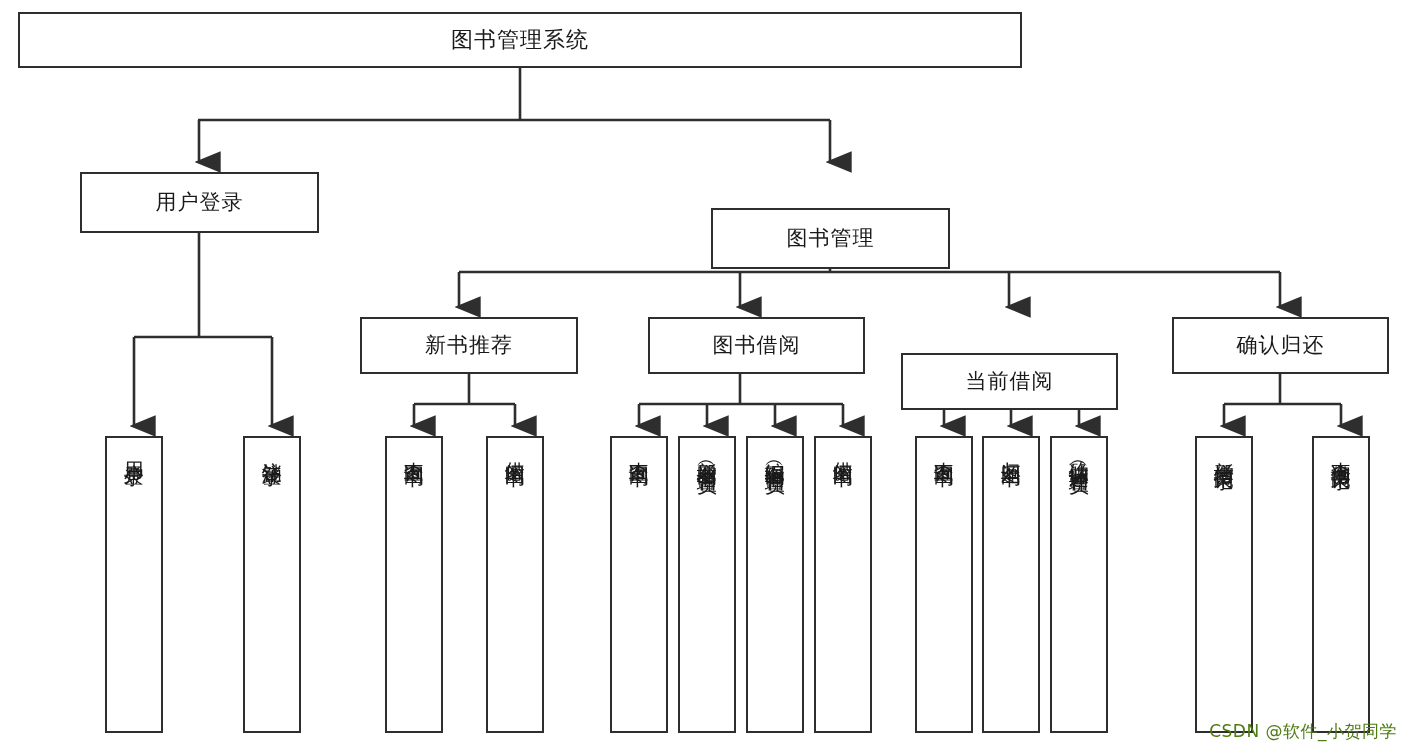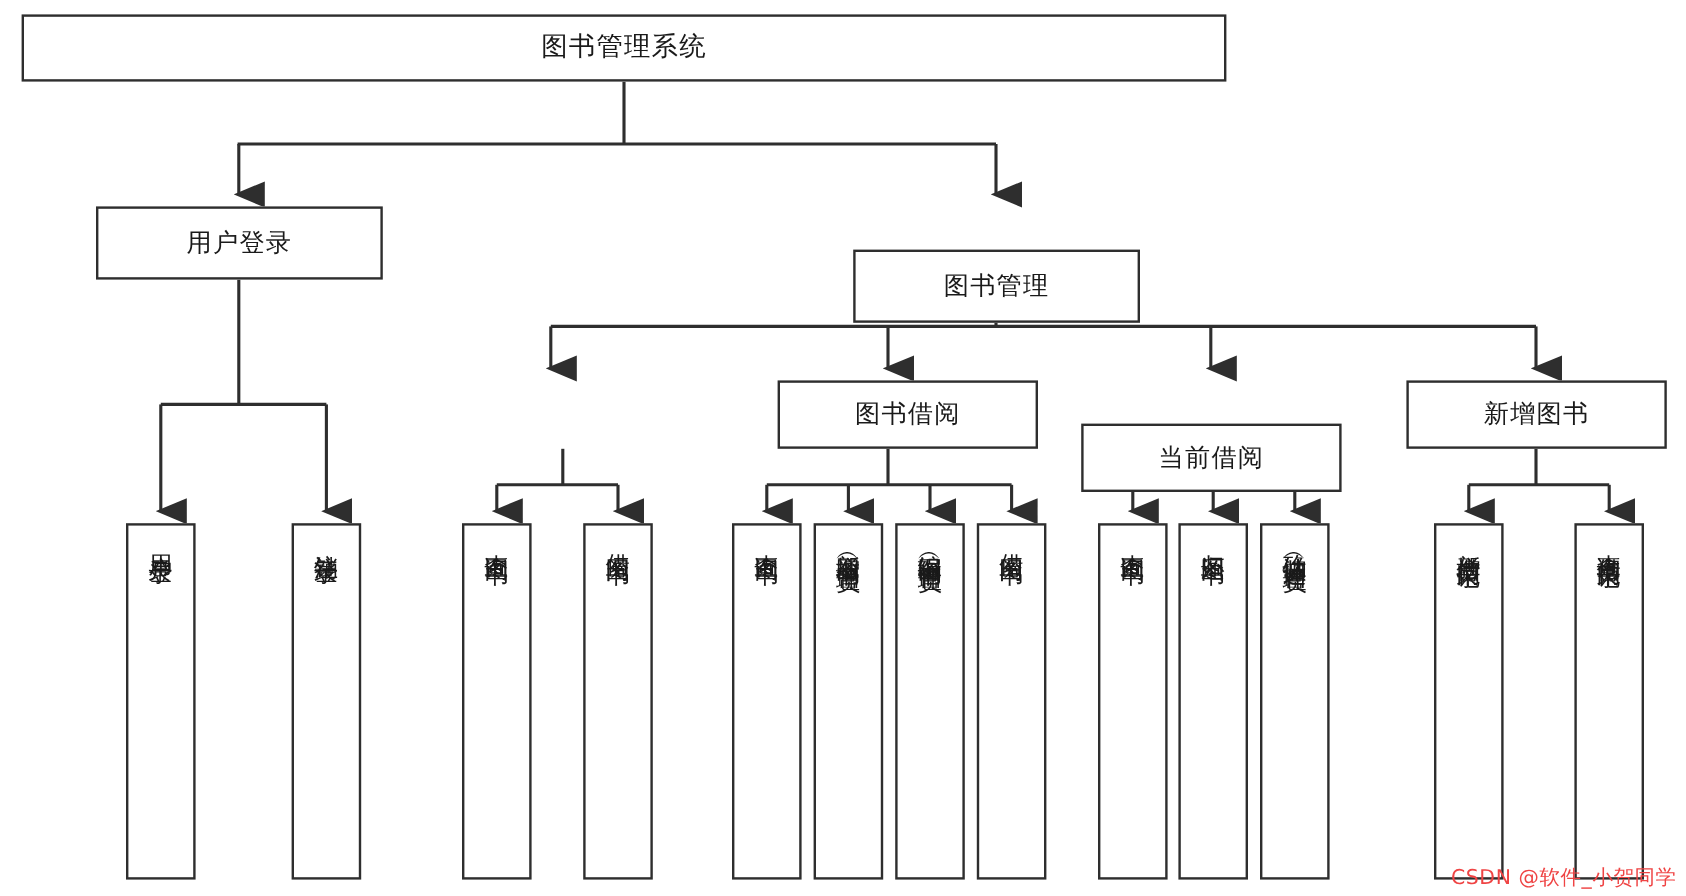--- a/index.html
+++ b/index.html
@@ -57,21 +57,21 @@
     color: #1a1a1a;
     white-space: nowrap;
   }
   .leaf-mid .vtext { margin-top: 0; }
   .leaf-center { align-items: center; padding-top: 0; }
   .watermark {
     position: absolute;
     right: 8px;
     bottom: 4px;
     font-size: 17px;
-    color: #ef4444;
+    color: #4d7c0f;
     letter-spacing: 0.5px;
     z-index: 5;
     user-select: none;
     white-space: nowrap;
   }
 </style>
 </head>
 <body>
 
 <div id="canvas">
@@ -132,31 +132,34 @@
   </div>
 
   <div class="node h-node" style="left:80px; top:172px; width:239px; height:61px;">
     <span>用户登录</span>
   </div>
 
   <div class="node h-node" style="left:711px; top:172px; width:239px; height:61px;margin-top:36px;">
     <span>图书管理</span>
   </div>
 
+  <div class="node h-node" style="left:360px; top:317px; width:218px; height:57px;">
+    <span>新书推荐</span>
+  </div>
 
   <div class="node h-node" style="left:648px; top:317px; width:217px; height:57px;">
     <span>图书借阅</span>
   </div>
 
   <div class="node h-node" style="left:901px; top:317px; width:217px; height:57px;margin-top:36px;">
     <span>当前借阅</span>
   </div>
 
   <div class="node h-node" style="left:1172px; top:317px; width:217px; height:57px;">
-    <span>新增图书</span>
+    <span>确认归还</span>
   </div>
 
   <div class="node leaf leaf-center" style="left:105px; top:436px; width:58px; height:297px;">
     <span class="vtext">用户登录</span>
   </div>
 
   <div class="node leaf leaf-center" style="left:243px; top:436px; width:58px; height:297px;">
     <span class="vtext">注销登录</span>
   </div>
 

